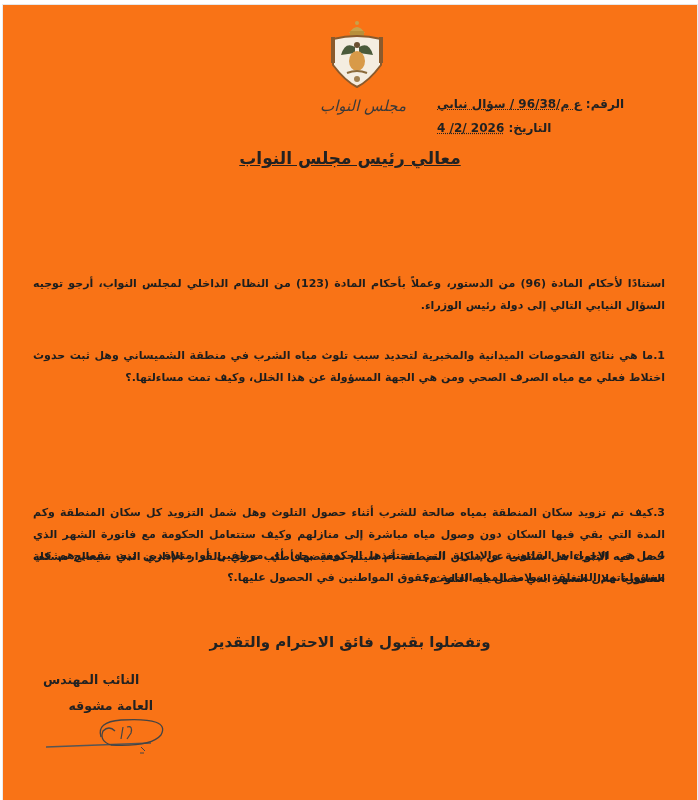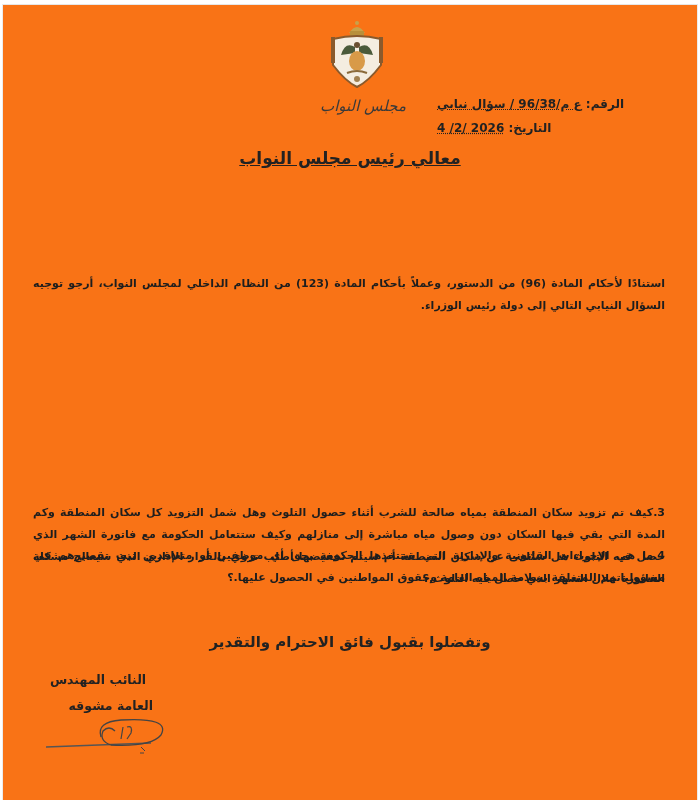--- a/index.html
+++ b/index.html
@@ -51,21 +51,21 @@
     .q1 { top: 340px; }
     .q2 { top: 402px; }
     .q3 { top: 461px; margin-top: 36px; }
     .q4 { top: 540px; }
     .closing {
       position: absolute; left: 0; right: 0; top: 628px;
       text-align: center; font-size: 15px; font-weight: bold; color: #222;
     }
     .sig-title {
       position: absolute; left: 40px; width: 110px; top: 667px;
-      text-align: center; font-size: 12.5px; font-weight: bold; color: #222;
+      text-align: left; font-size: 12.5px; font-weight: bold; color: #222;
     }
     .sig-name {
       position: absolute; left: 40px; width: 110px; top: 693px;
       text-align: right; font-size: 12.5px; font-weight: bold; color: #222;
     }
     .signature {
       position: absolute; left: 38px; top: 712px; width: 135px; height: 60px;
     }
   </style>
 </head>
@@ -101,20 +101,21 @@
     <div>
       <span>التاريخ:</span>
       <span class="val">2026 /2/ 4</span>
     </div>
   </div>
 
   <div class="addressee rtl">معالي رئيس مجلس النواب</div>
 
 
   <div class="body-text intro rtl">استنادًا لأحكام المادة (96) من الدستور، وعملاً بأحكام المادة (123) من النظام الداخلي لمجلس النواب، أرجو توجيه السؤال النيابي التالي إلى دولة رئيس الوزراء.</div>
+  <div class="body-text q1 rtl">1.ما هي نتائج الفحوصات الميدانية والمخبرية لتحديد سبب تلوث مياه الشرب في منطقة الشميساني وهل ثبت حدوث اختلاط فعلي مع مياه الصرف الصحي ومن هي الجهة المسؤولة عن هذا الخلل، وكيف تمت مساءلتها.؟</div>
   <div class="body-text q3 rtl">3.كيف تم تزويد سكان المنطقة بمياه صالحة للشرب أثناء حصول التلوث وهل شمل التزويد كل سكان المنطقة وكم المدة التي بقي فيها السكان دون وصول مياه مباشرة إلى منازلهم وكيف ستتعامل الحكومة مع فاتورة الشهر الذي حصل فيه التلوث هل ستُلغى عن سكان المنطقة أم سيتم تخفيضها أطلب تزوي بالقرار الإداري الذي سيعالج مشكلة الفاتورة خلال الشهر الذي حصل فيه التلوث.؟</div>
   <div class="body-text q4 rtl">4.ما هي الإجراءات القانونية والإدارية التي ستتخذها الحكومة بحق أي موظفين أو متعاقدين ثبت تقصيرهم في مسؤولياتهم المتعلقة بسلامة المياه العامة وحقوق المواطنين في الحصول عليها.؟</div>
 
   <div class="closing rtl">وتفضلوا بقبول فائق الاحترام والتقدير</div>
 
   <div class="sig-title rtl">النائب المهندس</div>
   <div class="sig-name rtl">العامة مشوقه</div>
 
   <svg class="signature" viewBox="0 0 135 60">
     <path d="M5 30 L110 26" stroke="#555" stroke-width="1.3" fill="none"></path>

